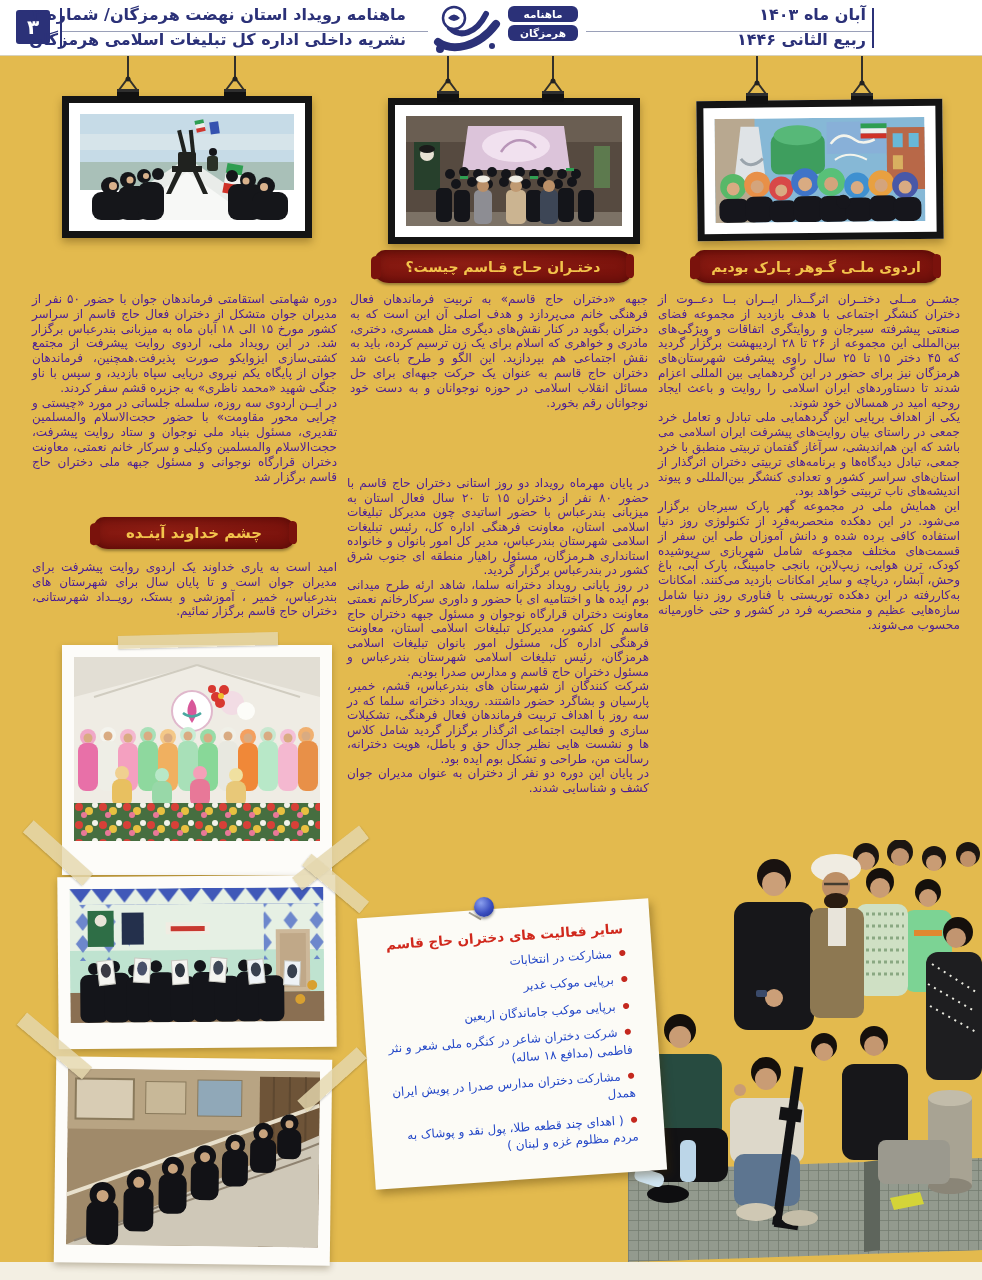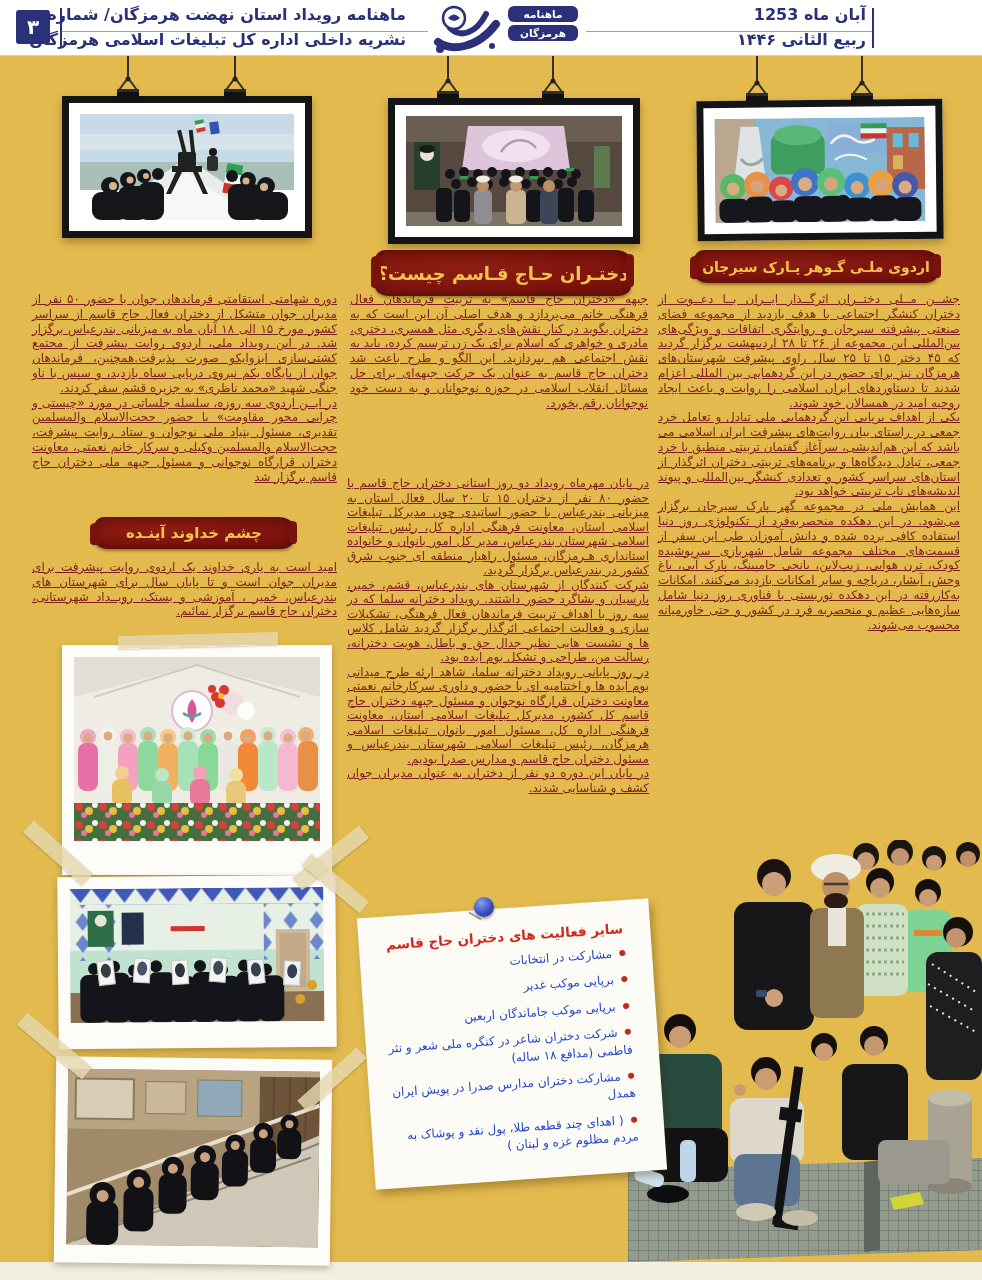--- a/index.html
+++ b/index.html
@@ -24,21 +24,21 @@
   
   .framed { position:absolute; border:7px solid #141414; background:#ffffff; padding:11px; box-shadow:0 4px 8px rgba(60,40,0,.35); z-index:3; }
   .framed .ph { width:100%; height:100%; overflow:hidden; display:block; }
 
   
   .ribbon { position:absolute; background:radial-gradient(ellipse at 35% 40%, #8d1d13 0%, #7a120c 75%); border-radius:10px 16px 12px 14px / 10px; box-shadow:0 2px 3px rgba(0,0,0,.35), inset 0 0 12px rgba(40,0,0,.5); color:#f3c44c; font-weight:bold; display:flex; align-items:center; justify-content:center; text-align:center; z-index:2; }
   .ribbon::before { content:""; position:absolute; left:-4px; top:6px; width:10px; height:70%; background:#7a120c; border-radius:4px; transform:skewY(-8deg); }
   .ribbon::after { content:""; position:absolute; right:-3px; top:4px; width:8px; height:72%; background:#7a120c; border-radius:4px; transform:skewY(7deg); }
 
   
-  .col { position:absolute; color:#7f1d1d; font-size:12px; line-height:14.8px; text-align:justify;text-decoration:underline; }
+  .col { position:absolute; color:#4c1d95; font-size:12px; line-height:14.8px; text-align:justify; }
   .col p { margin:0; }
 
   
   .polaroid { position:absolute; background:#fdfcf9; box-shadow:0 3px 7px rgba(60,40,0,.3); z-index:2; }
   .polaroid .ph { display:block; }
   .tape { position:absolute; background:rgba(228,215,173,.82); box-shadow:0 1px 2px rgba(0,0,0,.18); z-index:4; }
 
   
   .note-paper { position:absolute; left:366px; top:908px; width:292px; height:272px; background:#fcfbf6; transform:rotate(-4deg); box-shadow:3px 5px 9px rgba(60,40,0,.35); padding:20px 22px 10px 22px; z-index:3; }
   .note-title { color:#d0281c; font-size:13.5px; font-weight:bold; text-align:center; margin-bottom:9px; }
@@ -72,21 +72,21 @@
         <circle cx="10" cy="47" r="4" fill="#2b3178"></circle>
         <circle cx="62" cy="44" r="3" fill="#2b3178"></circle>
       </svg>
     </div>
     <div class="logo-chips">
       <div class="chip">ماهنامه</div>
       <div class="chip">هرمزگان</div>
     </div>
 
     <div class="hrule" style="left:586px; width:286px;"></div>
-    <div class="hdr-text" style="left:700px; top:4px; width:166px; text-align:right;">آبان ماه 1253</div>
+    <div class="hdr-text" style="left:700px; top:4px; width:166px; text-align:right;">آبان ماه ۱۴۰۳</div>
     <div class="hdr-text" style="left:700px; top:29px; width:166px; text-align:right;">ربیع الثانی ۱۴۴۶</div>
     <div class="hvline" style="left:872px;"></div>
   </div>
 
   <div class="string" style="left:127px; top:56px; height:24px;"></div>
   <div class="string" style="left:234px; top:56px; height:24px;"></div>
   <div class="string" style="left:447px; top:56px; height:26px;"></div>
   <div class="string" style="left:552px; top:56px; height:26px;"></div>
   <div class="string" style="left:756px; top:56px; height:28px;"></div>
   <div class="string" style="left:861px; top:56px; height:28px;"></div>
@@ -280,41 +280,41 @@
           <rect x="78" y="78" width="30" height="26" rx="8"></rect>
           <rect x="104" y="78" width="30" height="26" rx="8"></rect>
           <rect x="130" y="80" width="28" height="24" rx="8"></rect>
           <rect x="154" y="78" width="28" height="26" rx="8"></rect>
           <rect x="178" y="80" width="28" height="24" rx="8"></rect>
         <circle cx="128" cy="84" r="7"></circle>
       </g>
     </svg>
   </div>
 
-  <div class="ribbon" style="left:375px; top:250px; width:256px; height:46px; font-size:18px;">دختـران حـاج قـاسم چیست؟</div>
-  <div class="ribbon" style="left:694px; top:250px; width:244px; height:33px; font-size:14px;">اردوی ملـی گـوهر پـارک سیرجان</div>
+  <div class="ribbon" style="left:375px; top:250px; width:256px; height:33px; font-size:14px;">دختـران حـاج قـاسم چیست؟</div>
+  <div class="ribbon" style="left:694px; top:250px; width:244px; height:33px; font-size:14px;">اردوی ملـی گـوهر پـارک بودیم</div>
 
   <div class="col" style="left:32px; top:292px; width:305px;">
     <p>دوره شهامتی استقامتی فرماندهان جوان با حضور ۵۰ نفر از مدیران جوان متشکل از دختران فعال حاج قاسم از سراسر کشور مورخ ۱۵ الی ۱۸ آبان ماه به میزبانی بندرعباس برگزار شد. در این رویداد ملی، اردوی روایت پیشرفت از مجتمع کشتی‌سازی ایزوایکو صورت پذیرفت.همچنین، فرماندهان جوان از پایگاه یکم نیروی دریایی سپاه بازدید، و سپس با ناو جنگی شهید «محمد ناظری» به جزیره قشم سفر کردند.</p>
     <p>در ایــن اردوی سه روزه، سلسله جلساتی در مورد «چیستی و چرایی محور مقاومت» با حضور حجت‌الاسلام والمسلمین تقدیری، مسئول بنیاد ملی نوجوان و ستاد روایت پیشرفت، حجت‌الاسلام والمسلمین وکیلی و سرکار خانم نعمتی، معاونت دختران قرارگاه نوجوانی و مسئول جبهه ملی دختران حاج قاسم برگزار شد</p>
   </div>
 
   <div class="ribbon" style="left:94px; top:517px; width:200px; height:32px; font-size:15px;">چشم خداوند آینـده</div>
   <div class="col" style="left:32px; top:560px; width:305px;">
     <p>امید است به یاری خداوند یک اردوی روایت پیشرفت برای مدیران جوان است و تا پایان سال برای شهرستان های بندرعباس، خمیر ، آموزشی و بستک، رویــداد شهرستانی، دختران حاج قاسم برگزار نمائیم.</p>
   </div>
 
   <div class="col" style="left:350px; top:292px; width:298px;">
     <p>جبهه «دختران حاج قاسم» به تربیت فرماندهان فعال فرهنگی خانم می‌پردازد و هدف اصلی آن این است که به دختران بگوید در کنار نقش‌های دیگری مثل همسری، دختری، مادری و خواهری که اسلام برای یک زن ترسیم کرده، باید به نقش اجتماعی هم بپردازید. این الگو و طرح باعث شد دختران حاج قاسم به عنوان یک حرکت جبهه‌ای برای حل مسائل انقلاب اسلامی در حوزه نوجوانان و به دست خود نوجوانان رقم بخورد.</p>
   </div>
 
   <div class="col" style="left:347px; top:476px; width:302px; line-height:14.5px;">
     <p>در پایان مهرماه رویداد دو روز استانی دختران حاج قاسم با حضور ۸۰ نفر از دختران ۱۵ تا ۲۰ سال فعال استان به میزبانی بندرعباس با حضور اساتیدی چون مدیرکل تبلیغات اسلامی استان، معاونت فرهنگی اداره کل، رئیس تبلیغات اسلامی شهرستان بندرعباس، مدیر کل امور بانوان و خانواده استانداری هـرمزگان، مسئول راهیار منطقه ای جنوب شرق کشور در بندرعباس برگزار گردید.</p>
+    <p>در روز پایانی رویداد دخترانه سلما، شاهد ارئه طرح میدانی بوم ایده ها و اختتامیه ای با حضور و داوری سرکارخانم نعمتی معاونت دختران قرارگاه نوجوان و مسئول جبهه دختران حاج قاسم کل کشور، مدیرکل تبلیغات اسلامی استان، معاونت فرهنگی اداره کل، مسئول امور بانوان تبلیغات اسلامی هرمزگان، رئیس تبلیغات اسلامی شهرستان بندرعباس و مسئول دختران حاج قاسم و مدارس صدرا بودیم.</p>
     <p>شرکت کنندگان از شهرستان های بندرعباس، قشم، خمیر، پارسیان و بشاگرد حضور داشتند. رویداد دخترانه سلما که در سه روز با اهداف تربیت فرماندهان فعال فرهنگی، تشکیلات سازی و فعالیت اجتماعی اثرگذار برگزار گردید شامل کلاس ها و نشست هایی نظیر جدال حق و باطل، هویت دخترانه، رسالت من، طراحی و تشکل بوم ایده بود.</p>
-    <p>در روز پایانی رویداد دخترانه سلما، شاهد ارئه طرح میدانی بوم ایده ها و اختتامیه ای با حضور و داوری سرکارخانم نعمتی معاونت دختران قرارگاه نوجوان و مسئول جبهه دختران حاج قاسم کل کشور، مدیرکل تبلیغات اسلامی استان، معاونت فرهنگی اداره کل، مسئول امور بانوان تبلیغات اسلامی هرمزگان، رئیس تبلیغات اسلامی شهرستان بندرعباس و مسئول دختران حاج قاسم و مدارس صدرا بودیم.</p>
     <p>در پایان این دوره دو نفر از دختران به عنوان مدیران جوان کشف و شناسایی شدند.</p>
   </div>
 
   <div class="col" style="left:658px; top:292px; width:302px;">
     <p>جشــن مــلی دختــران اثرگــذار ایــران بــا دعــوت از دختران کنشگر اجتماعی با هدف بازدید از مجموعه فضای صنعتی پیشرفته سیرجان و روایتگری اتفاقات و ویژگی‌های بین‌المللی این مجموعه از ۲۶ تا ۲۸ اردیبهشت برگزار گردید که ۴۵ دختر ۱۵ تا ۲۵ سال راوی پیشرفت شهرستان‌های هرمزگان نیز برای حضور در این گردهمایی بین المللی اعزام شدند تا دستاوردهای ایران اسلامی را روایت و باعث ایجاد روحیه امید در همسالان خود شوند.</p>
     <p>یکی از اهداف برپایی این گردهمایی ملی تبادل و تعامل خرد جمعی در راستای بیان روایت‌های پیشرفت ایران اسلامی می باشد که این هم‌اندیشی، سرآغاز گفتمان تربیتی منطبق با خرد جمعی، تبادل دیدگاه‌ها و برنامه‌های تربیتی دختران اثرگذار از استان‌های سراسر کشور و تعدادی کنشگر بین‌المللی و پیوند اندیشه‌های ناب تربیتی خواهد بود.</p>
     <p>این همایش ملی در مجموعه گهر پارک سیرجان برگزار می‌شود. در این دهکده منحصربه‌فرد از تکنولوژی روز دنیا استفاده کافی برده شده و دانش آموزان طی این سفر از قسمت‌های مختلف مجموعه شامل شهربازی سرپوشیده کودک، ترن هوایی، زیپ‌لاین، بانجی جامپینگ، پارک آبی، باغ وحش، آبشار، دریاچه و سایر امکانات بازدید می‌کنند. امکانات به‌کاررفته در این دهکده توریستی با فناوری روز دنیا شامل سازه‌هایی عظیم و منحصربه فرد در کشور و حتی خاورمیانه محسوب می‌شوند.</p>
   </div>
 
   <div class="polaroid" style="left:62px; top:645px; width:270px; height:230px; padding:12px 12px 34px 12px;">

